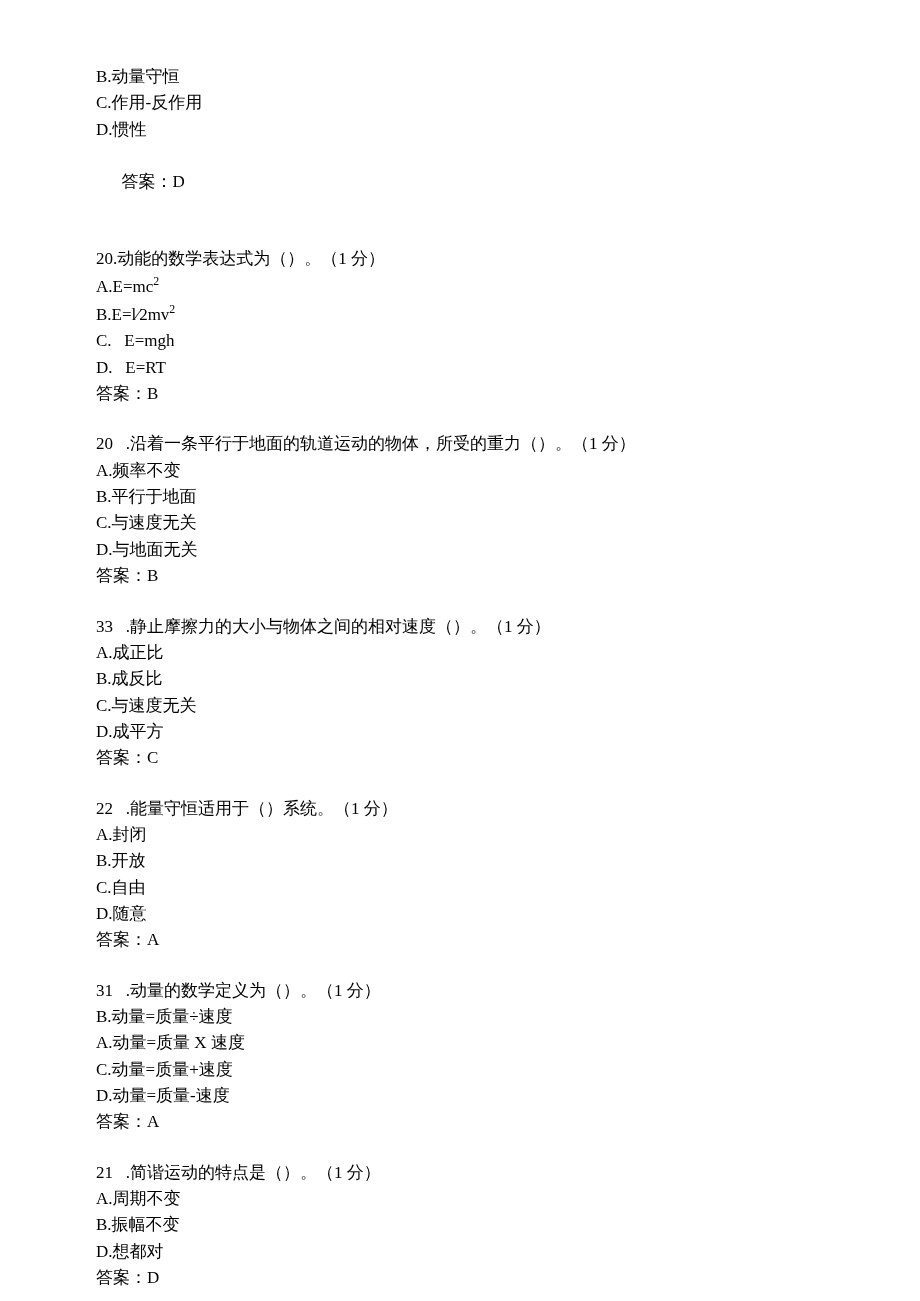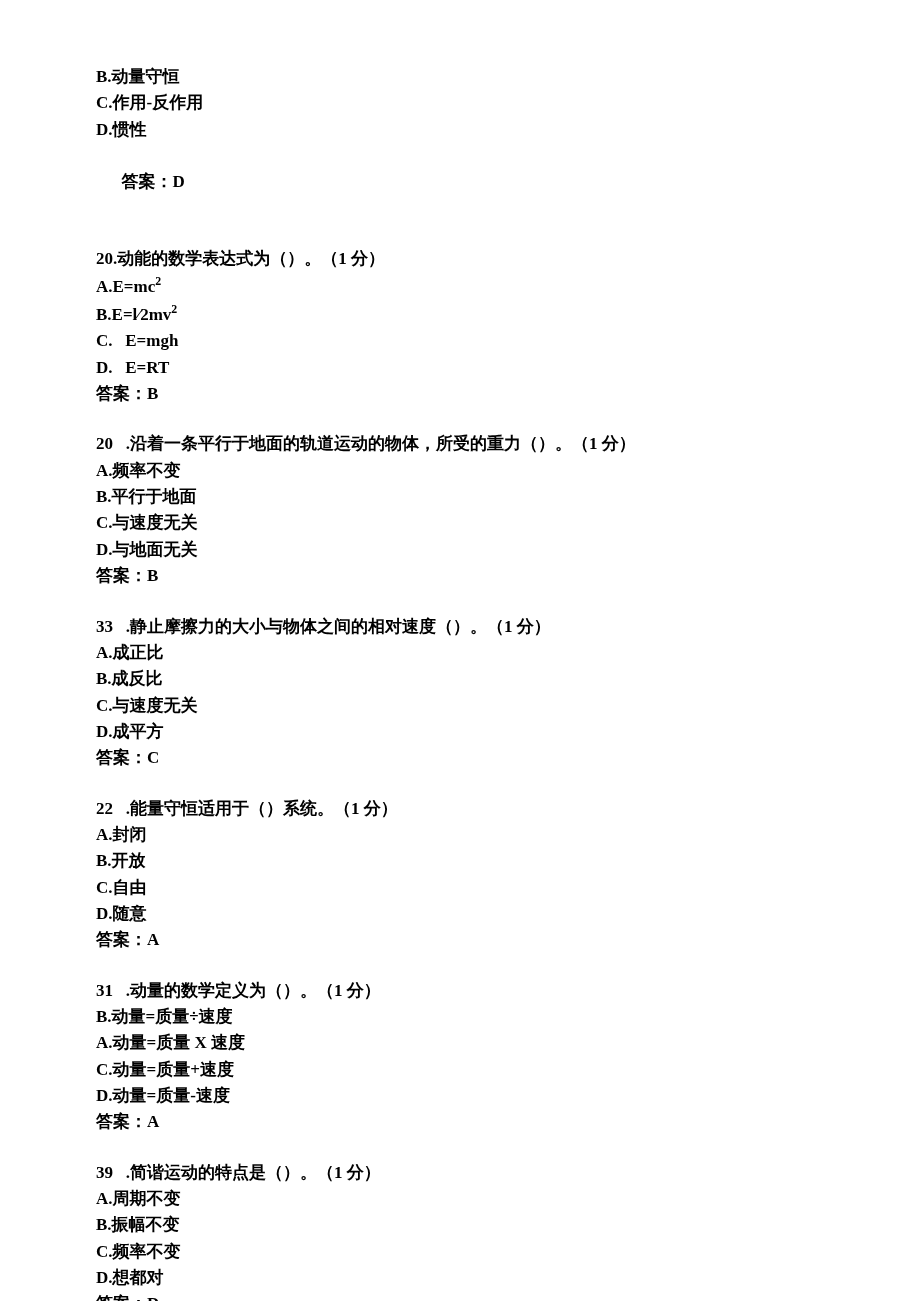--- a/index.html
+++ b/index.html
@@ -12,21 +12,20 @@
     color: #000000;
   }
   .page {
     width: 920px;
     min-height: 1301px;
     box-sizing: border-box;
     padding: 64px 96px 60px 96px;
   }
   .line {
     white-space: pre-wrap;
-    font-weight: bold;
   }
   .gap {
     height: 24px;
   }
   sup {
     font-size: 0.7em;
   }
 </style>
 </head>
 <body>
@@ -83,22 +82,21 @@
       <div>
         <div class="line"><span>31</span><span>   .动量的数学定义为（）。（1 分）</span></div>
         <div class="line"><span>B.</span><span>动量=质量÷速度</span></div>
         <div class="line"><span>A.</span><span>动量=质量 X 速度</span></div>
         <div class="line"><span>C.</span><span>动量=质量+速度</span></div>
         <div class="line"><span>D.</span><span>动量=质量-速度</span></div>
         <div class="line"><span>答案：</span><span>A</span></div>
       </div>
       <div class="gap"></div>
       <div>
-        <div class="line"><span>39</span><span>   .简谐运动的特点是（）。（1 分）</span></div>
+        <div class="line"><span>21</span><span>   .简谐运动的特点是（）。（1 分）</span></div>
         <div class="line"><span>A.</span><span>周期不变</span></div>
         <div class="line"><span>B.</span><span>振幅不变</span></div>
-        <div class="line"><span>C.</span><span>频率不变</span></div>
         <div class="line"><span>D.</span><span>想都对</span></div>
         <div class="line"><span>答案：</span><span>D</span></div>
       </div>
     </div>
 
 </div>
 
 </body></html>

